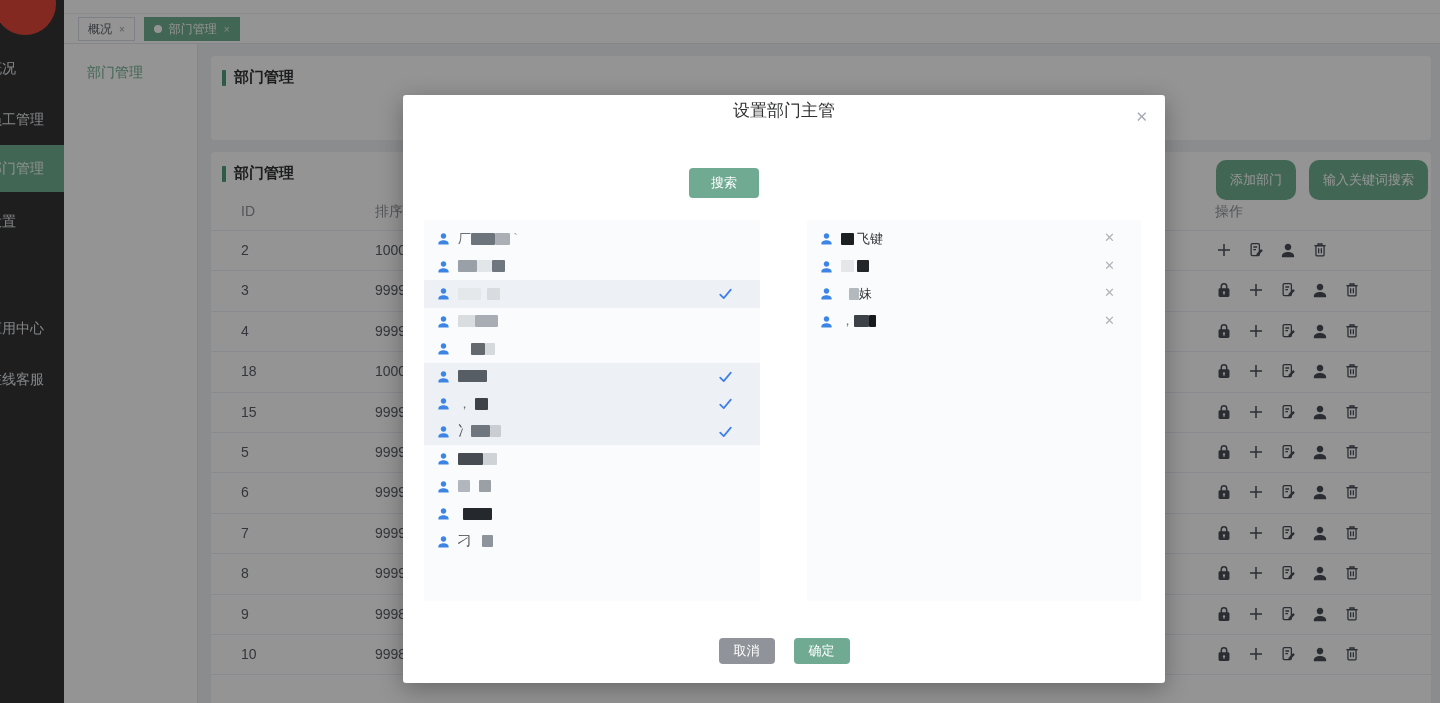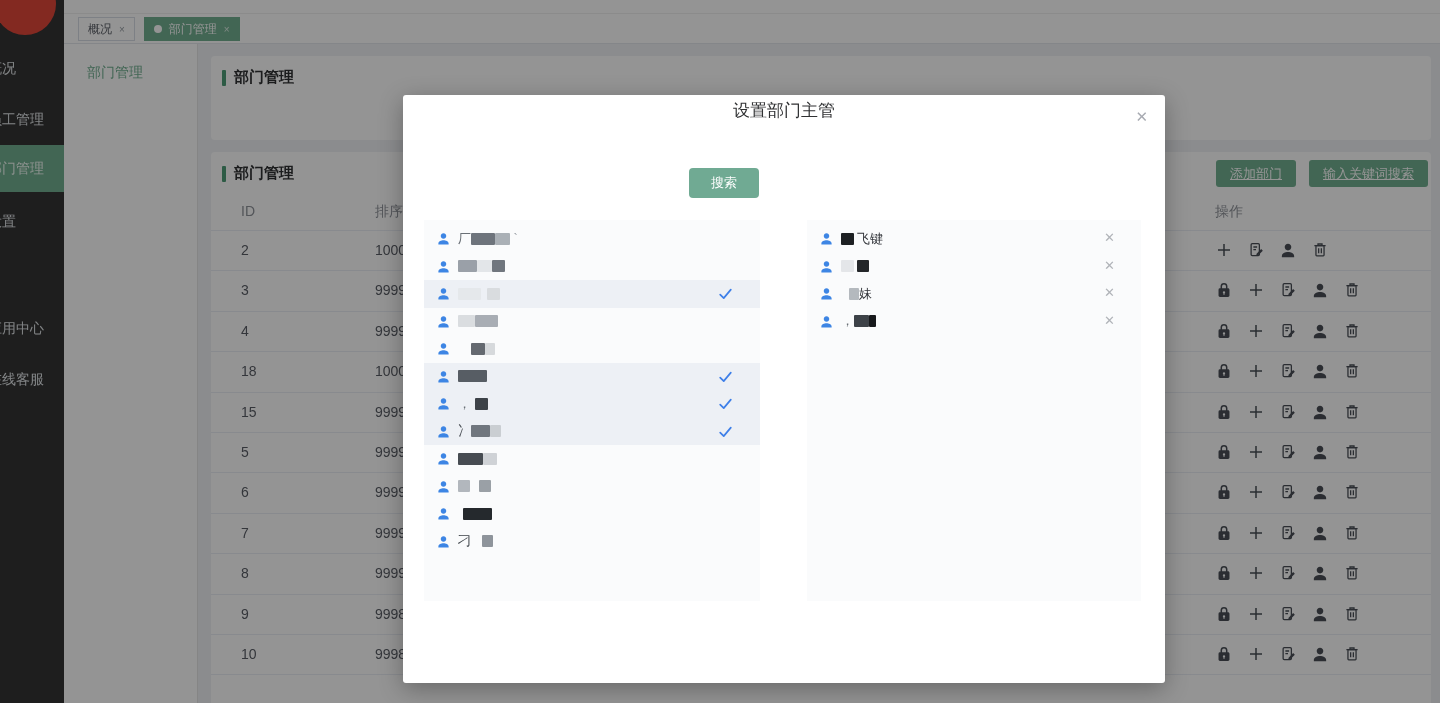--- a/index.html
+++ b/index.html
@@ -38,22 +38,22 @@
   .card{position:absolute;background:#fff;border-radius:4px;}
   .card1{left:13px;top:12px;width:1220px;height:84px;}
   .card2{left:13px;top:108px;width:1220px;bottom:-20px;}
   .card-title{display:flex;align-items:center;gap:8px;padding:12px 0 0 11px;}
   .card-title .bar{width:4px;height:16px;background:#4f9e78;border-radius:1px;}
   .card-title .t{font-size:15px;font-weight:bold;color:#303133;}
   .dept-input{position:absolute;left:11px;top:36px;width:190px;height:36px;border:1px solid #dcdfe6;border-radius:4px;
     font-size:14px;padding:0 12px;color:#5a5e66;background:#fff;outline:none;}
   .dept-input::placeholder{color:#bfc3c9;}
   .card-btns{position:absolute;right:1px;top:8px;display:flex;gap:13px;padding-right:2px;}
-  .gbtn{height:27px;padding:0 14px;background:var(--green);color:#fff;font-size:13px;border:none;border-radius:3px;
-    display:flex;align-items:center;cursor:pointer;white-space:nowrap;text-decoration:underline;}
+  .gbtn{height:40px;padding:0 14px;background:var(--green);color:#fff;font-size:13px;border:none;border-radius:10px;
+    display:flex;align-items:center;cursor:pointer;white-space:nowrap;}
 
   .thead{position:relative;height:34px;margin-top:14px;border-bottom:1px solid var(--row-border);}
   .thead span{position:absolute;top:6px;font-size:14px;color:var(--tbl-head);}
   .trow{position:relative;height:40.4px;border-bottom:1px solid var(--row-border);font-size:14px;color:var(--tbl-text);}
   .c-id{position:absolute;left:30px;top:11px;}
   .c-sort{position:absolute;left:164px;top:11px;}
   .c-ops{position:absolute;left:1004px;top:10px;display:flex;gap:14px;align-items:center;}
   .op-ic{width:18px;height:18px;color:var(--icon-dark);cursor:pointer;}
   .op-ic svg{width:18px;height:18px;display:block;}
 
@@ -742,13 +742,17 @@
         </span>
         <span class="segs">
           <span class="stx" style="color: rgb(106, 112, 118);">，</span>
           <span class="blk" style="width: 15px; background: rgb(61, 66, 72);"></span>
           <span class="blk" style="width: 7px; background: rgb(23, 25, 28);"></span>
         </span>
         <span class="m-remove">✕</span>
       </div>
     </div>
 
+  <div class="modal-footer">
+    <button class="fbtn cancel">取消</button>
+    <button class="fbtn confirm">确定</button>
+  </div>
 </div>
 
 </body></html>

